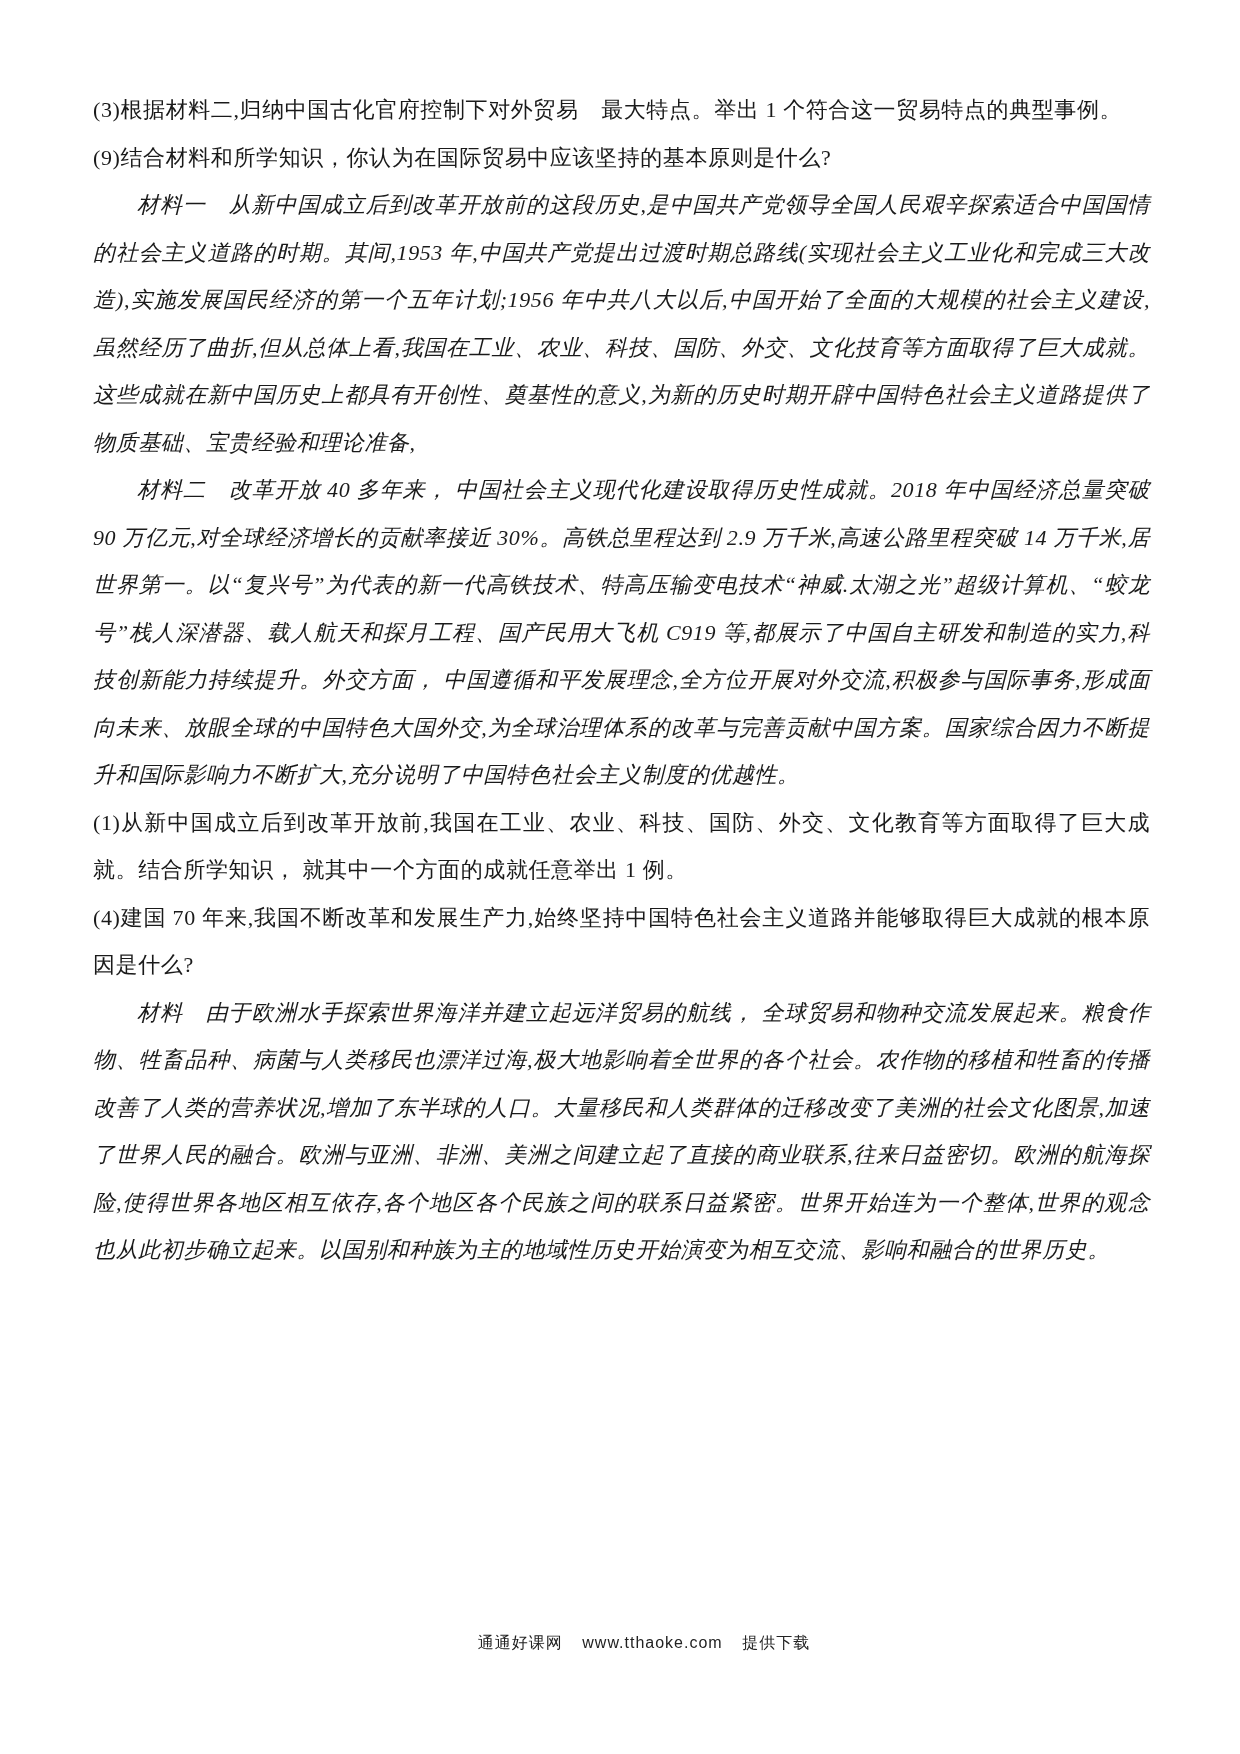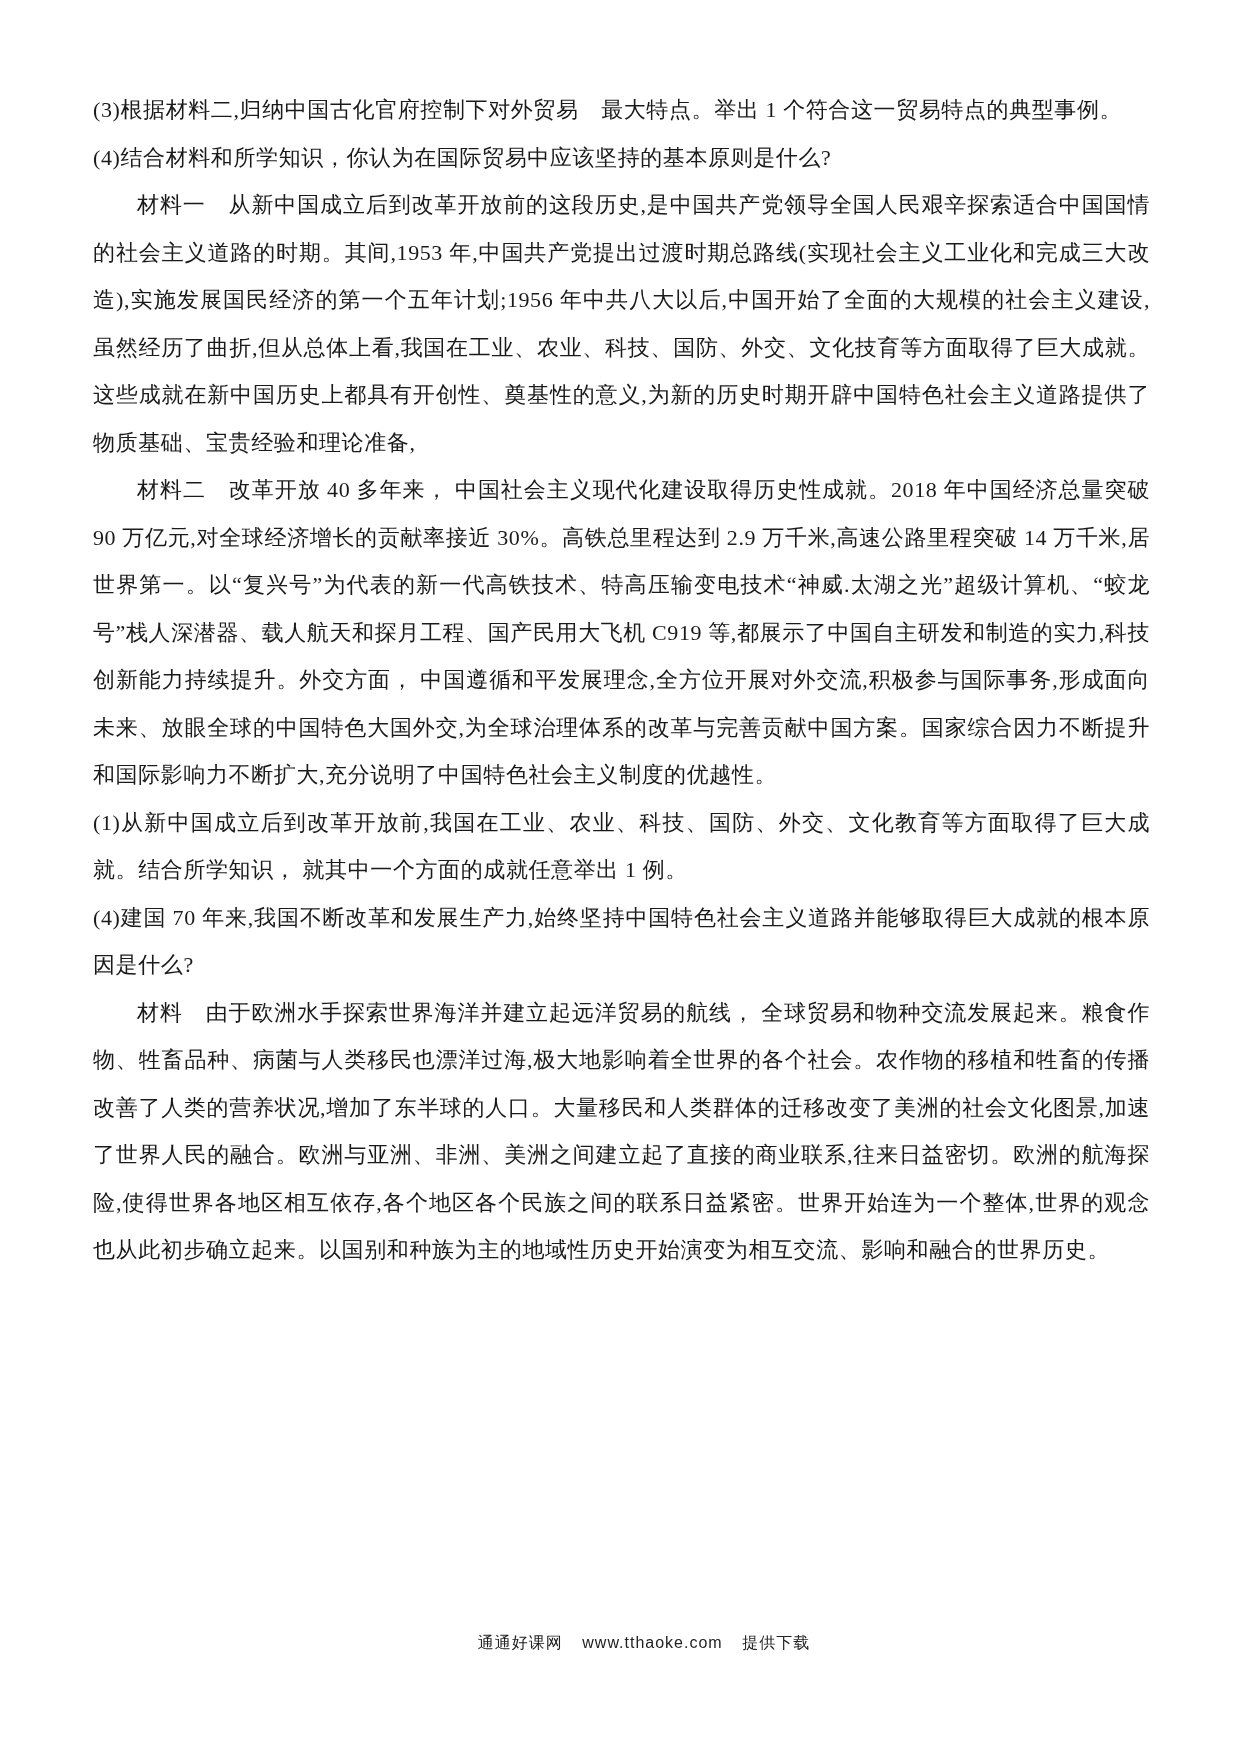--- a/index.html
+++ b/index.html
@@ -30,20 +30,21 @@
   .content p {
     margin: 0;
     padding: 0;
   }
   
   .question, .section-heading {
     font-style: normal;
   }
   
   .material {
+    font-style: italic;
     text-indent: 44px;
   }
   .source-line {
     font-style: italic;
     text-align: right;
   }
   .footer {
     position: absolute;
     left: 0;
     bottom: 0;
@@ -57,21 +58,21 @@
   }
   .footer span { margin: 0 7px; }
 </style>
 </head>
 <body>
 
 <div class="page">
 
   <div class="content">
     <p class="question">(3)根据材料二,归纳中国古化官府控制下对外贸易　最大特点。举出 1 个符合这一贸易特点的典型事例。</p>
-    <p class="question">(4)结合材料和所学知识，你认为在国际贸易中应该坚持的基本原则是什么?</p>
+    <p class="question">(9)结合材料和所学知识，你认为在国际贸易中应该坚持的基本原则是什么?</p>
     <p class="material">材料一　从新中国成立后到改革开放前的这段历史,是中国共产党领导全国人民艰辛探索适合中国国情的社会主义道路的时期。其间,1953 年,中国共产党提出过渡时期总路线(实现社会主义工业化和完成三大改造),实施发展国民经济的第一个五年计划;1956 年中共八大以后,中国开始了全面的大规模的社会主义建设,虽然经历了曲折,但从总体上看,我国在工业、农业、科技、国防、外交、文化技育等方面取得了巨大成就。这些成就在新中国历史上都具有开创性、奠基性的意义,为新的历史时期开辟中国特色社会主义道路提供了物质基础、宝贵经验和理论准备,</p>
     <p class="material">材料二　改革开放 40 多年来， 中国社会主义现代化建设取得历史性成就。2018 年中国经济总量突破 90 万亿元,对全球经济增长的贡献率接近 30%。高铁总里程达到 2.9 万千米,高速公路里程突破 14 万千米,居世界第一。以“复兴号”为代表的新一代高铁技术、特高压输变电技术“神威.太湖之光”超级计算机、“蛟龙号”栈人深潜器、载人航天和探月工程、国产民用大飞机 C919 等,都展示了中国自主研发和制造的实力,科技创新能力持续提升。外交方面， 中国遵循和平发展理念,全方位开展对外交流,积极参与国际事务,形成面向未来、放眼全球的中国特色大国外交,为全球治理体系的改革与完善贡献中国方案。国家综合因力不断提升和国际影响力不断扩大,充分说明了中国特色社会主义制度的优越性。</p>
     <p class="question">(1)从新中国成立后到改革开放前,我国在工业、农业、科技、国防、外交、文化教育等方面取得了巨大成就。结合所学知识， 就其中一个方面的成就任意举出 1 例。</p>
     <p class="question">(4)建国 70 年来,我国不断改革和发展生产力,始终坚持中国特色社会主义道路并能够取得巨大成就的根本原因是什么?</p>
     <p class="material">材料　由于欧洲水手探索世界海洋并建立起远洋贸易的航线， 全球贸易和物种交流发展起来。粮食作物、牲畜品种、病菌与人类移民也漂洋过海,极大地影响着全世界的各个社会。农作物的移植和牲畜的传播改善了人类的营养状况,增加了东半球的人口。大量移民和人类群体的迁移改变了美洲的社会文化图景,加速了世界人民的融合。欧洲与亚洲、非洲、美洲之间建立起了直接的商业联系,往来日益密切。欧洲的航海探险,使得世界各地区相互依存,各个地区各个民族之间的联系日益紧密。世界开始连为一个整体,世界的观念也从此初步确立起来。以国别和种族为主的地域性历史开始演变为相互交流、影响和融合的世界历史。</p>
   </div>
 
   <div class="footer">
     <span>通通好课网</span>
     <span>www.tthaoke.com</span>

